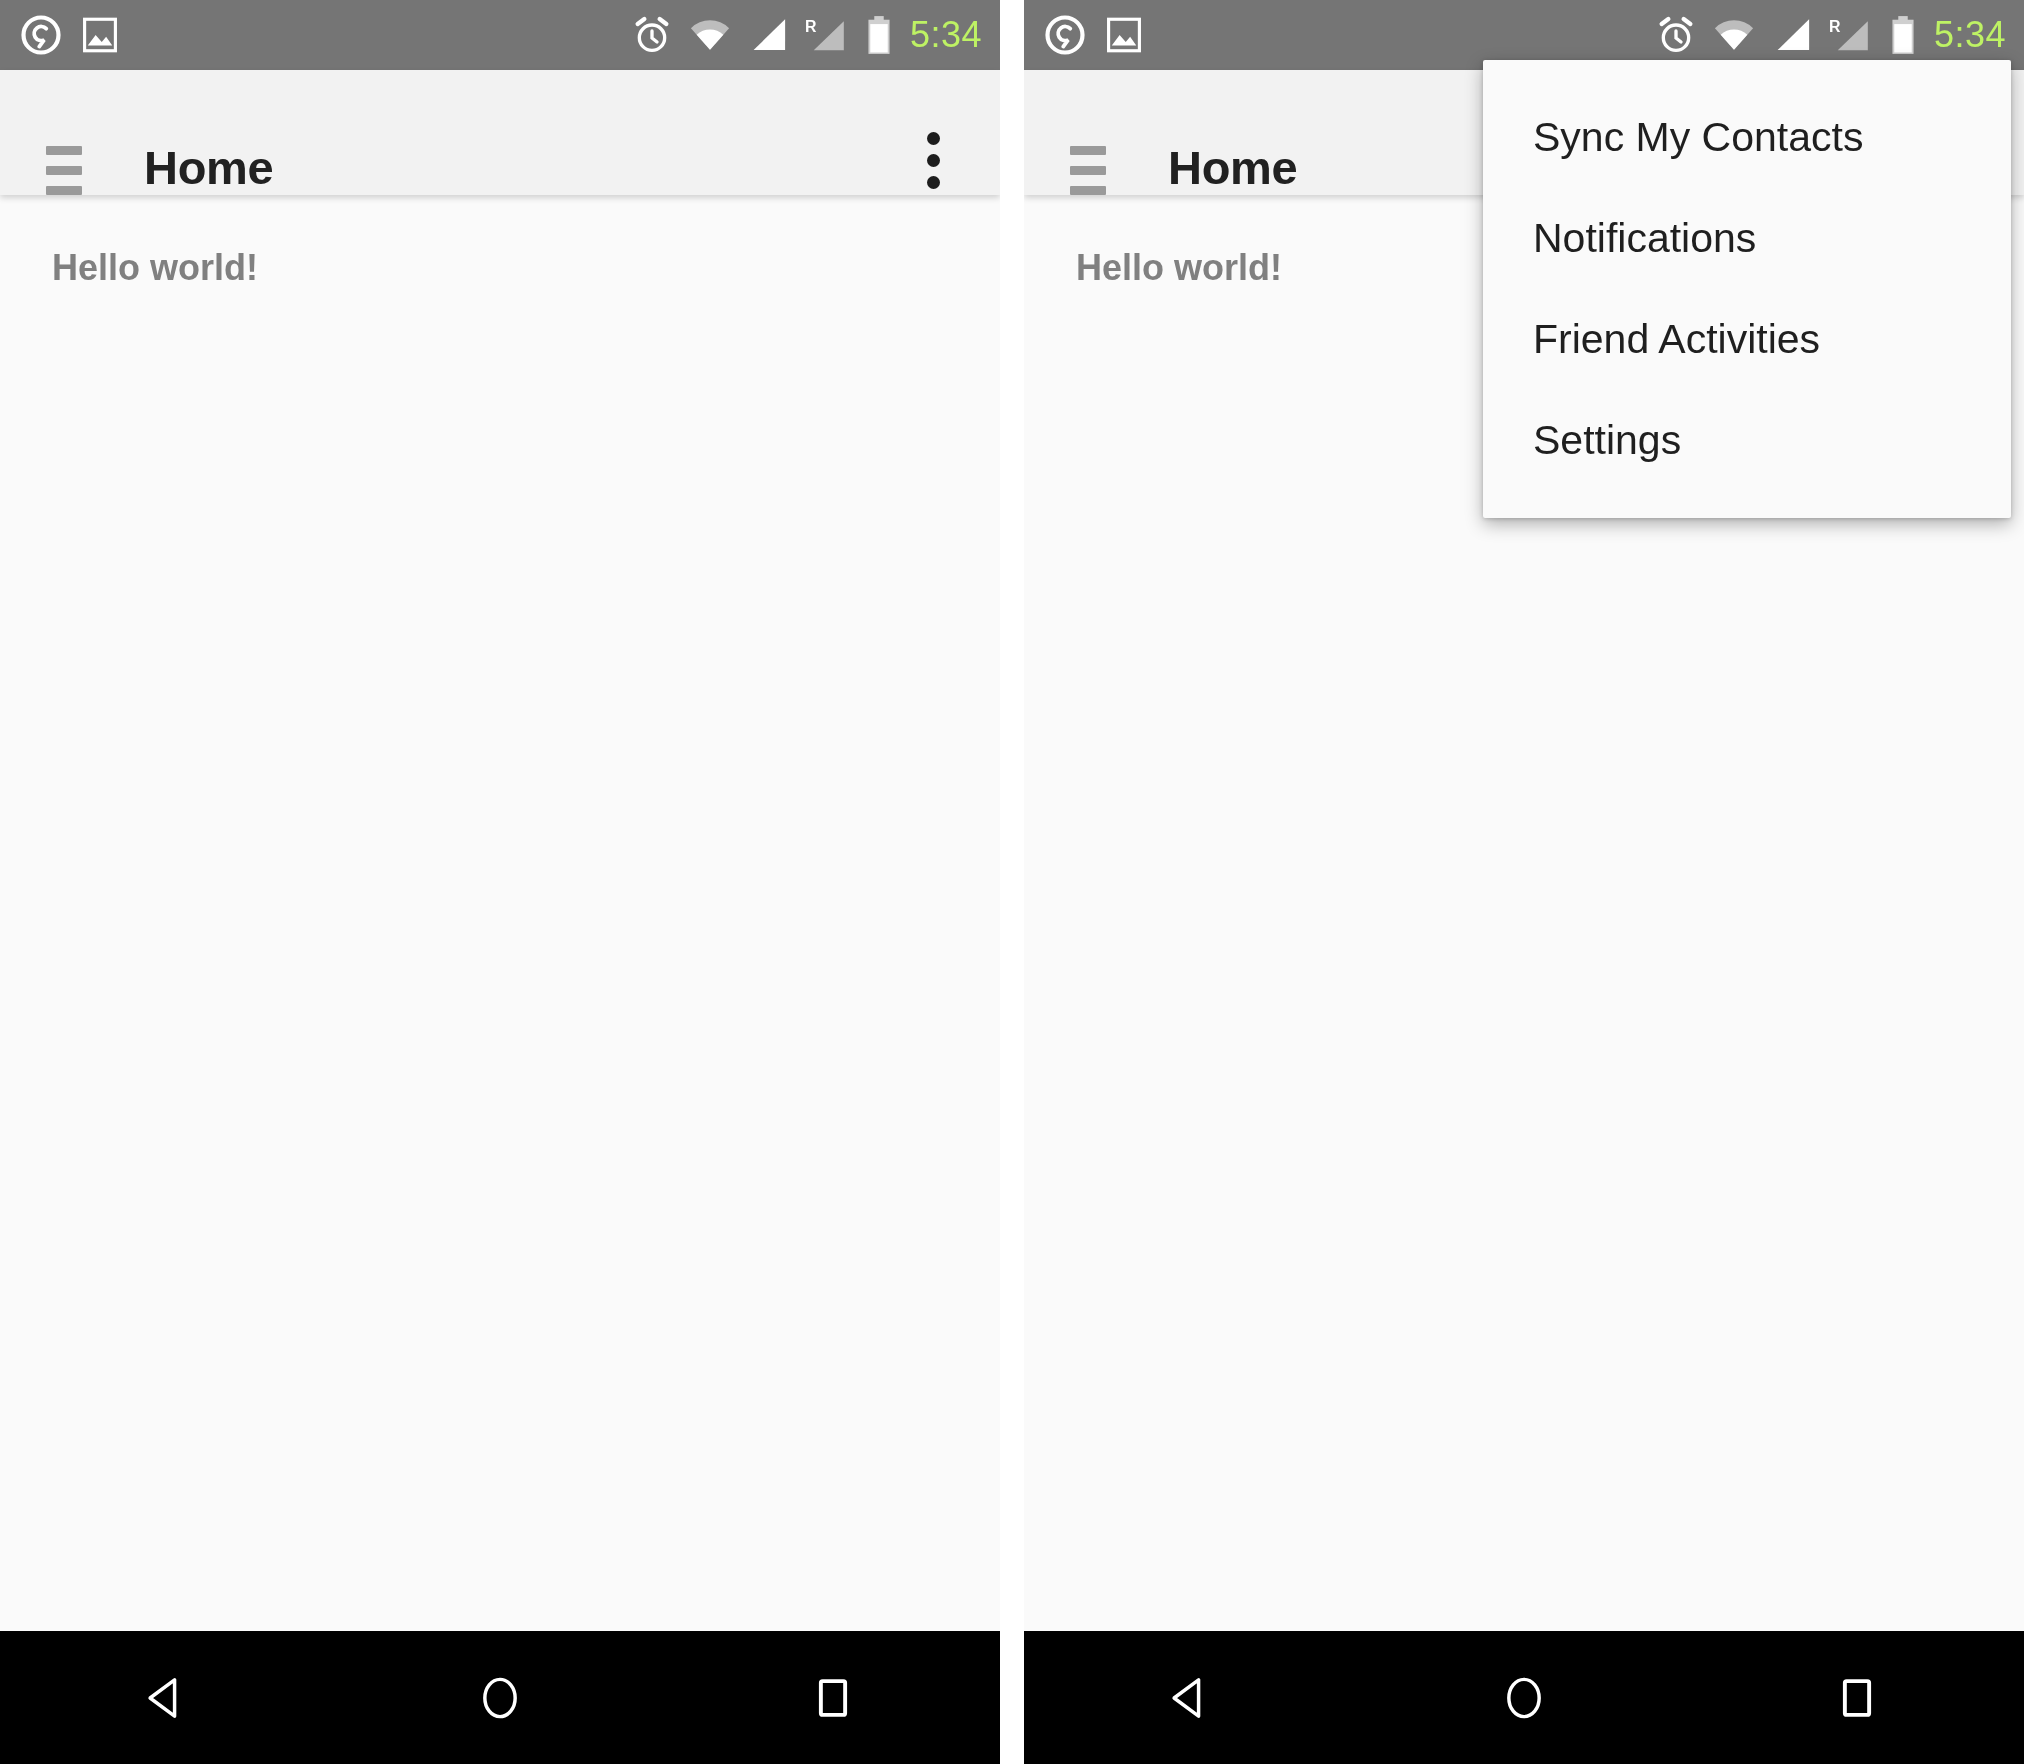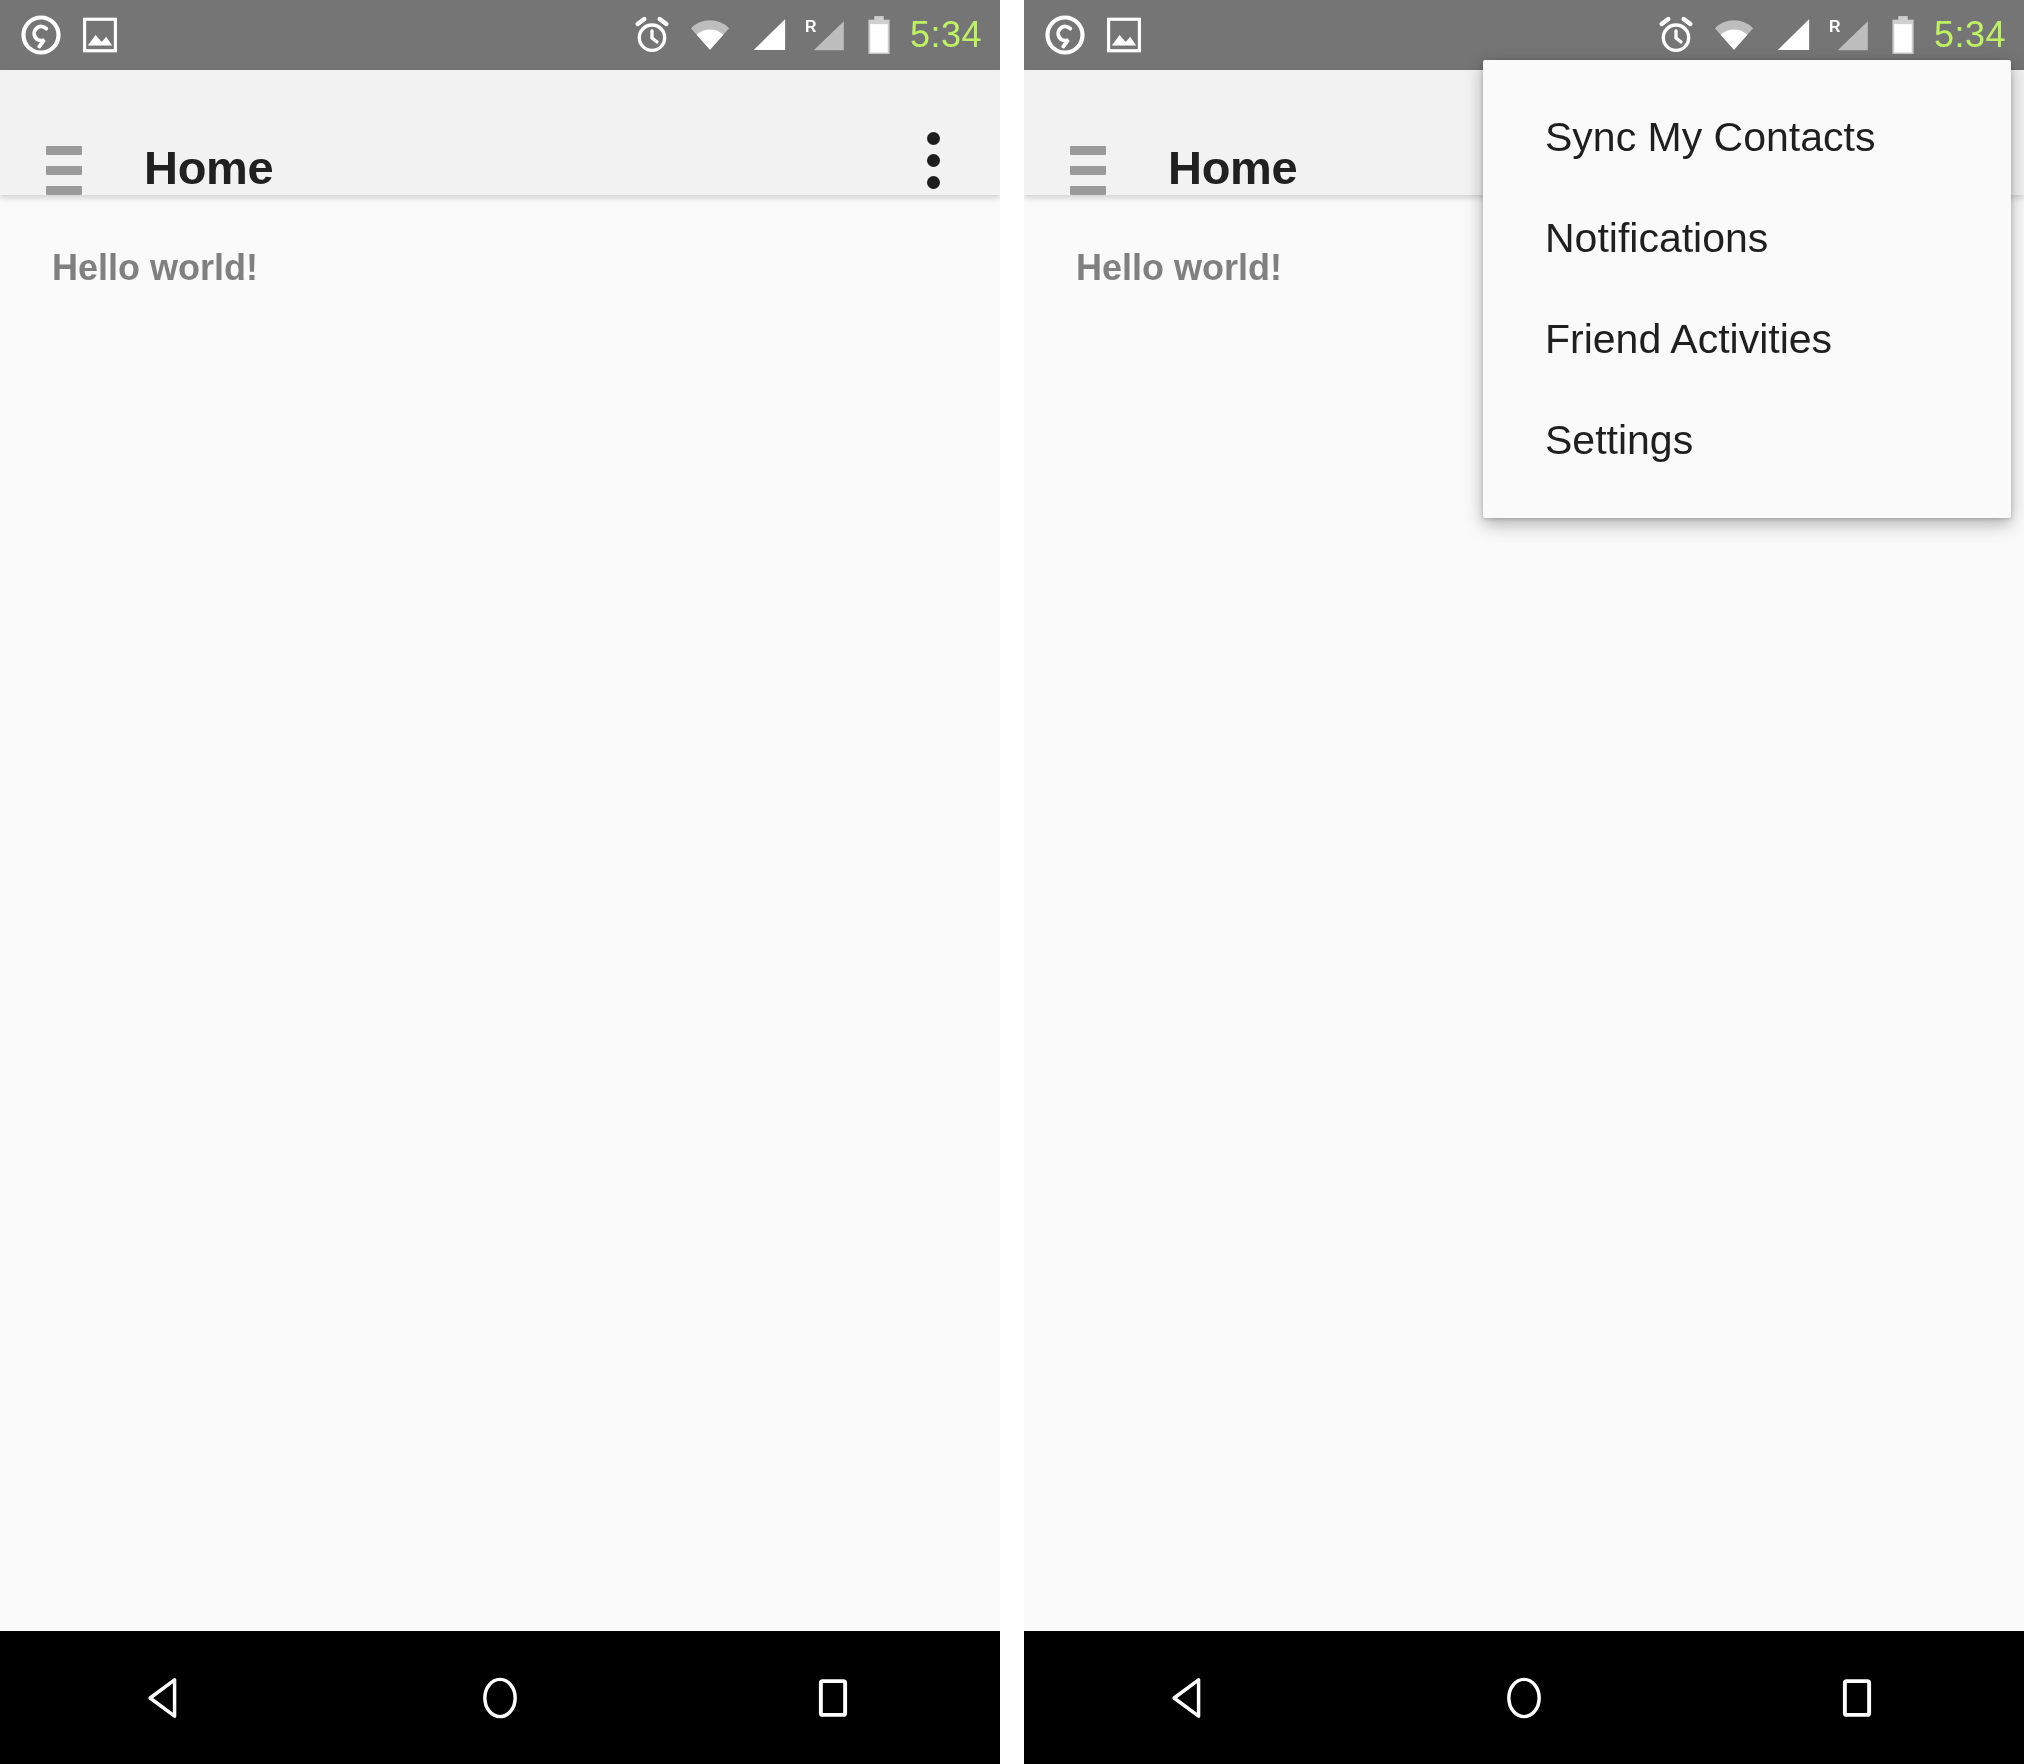--- a/index.html
+++ b/index.html
@@ -117,21 +117,21 @@
   }
 
   
   .popup {
     position:absolute;
     top:60px;
     right:13px;
     width:528px;
     background:#fafafa;
     box-shadow:0 6px 18px rgba(0,0,0,0.30), 0 1px 4px rgba(0,0,0,0.18);
-    padding:27px 0 27px 16px;
+    padding:27px 0 27px 4px;
     z-index:40;
     border-radius:2px;
   }
   .popup-item {
     height:101px;
     display:flex;
     align-items:center;
     padding:0 46px;
     font-size:41px;
     color:#1f1f1f;

